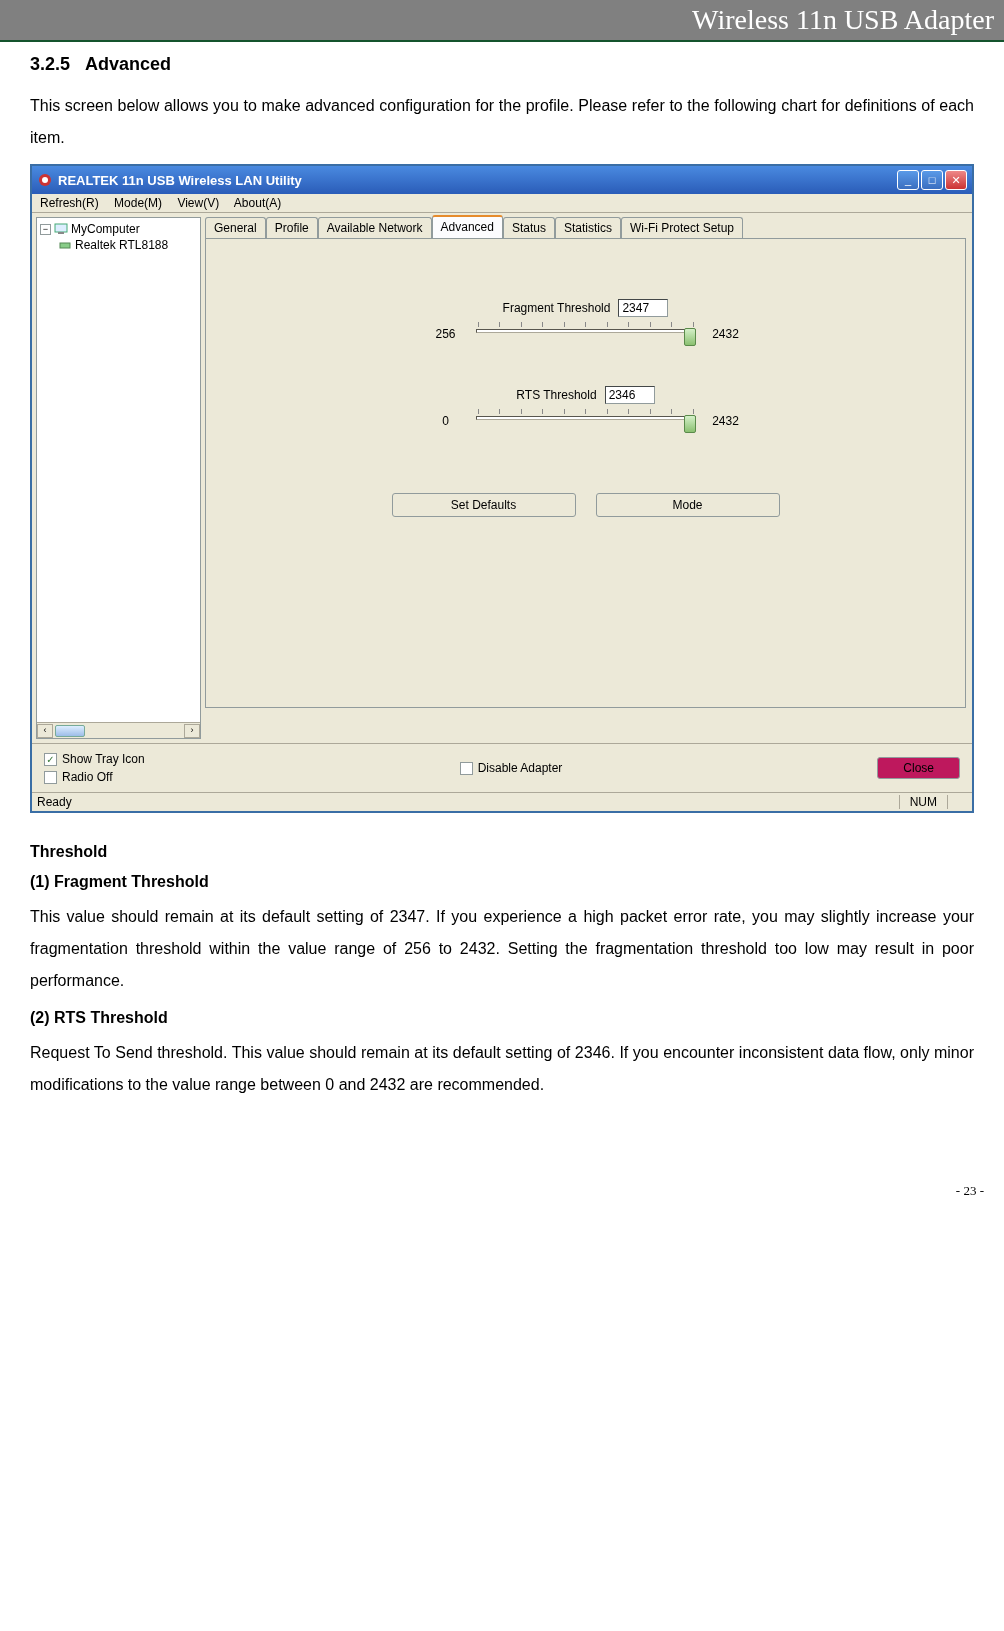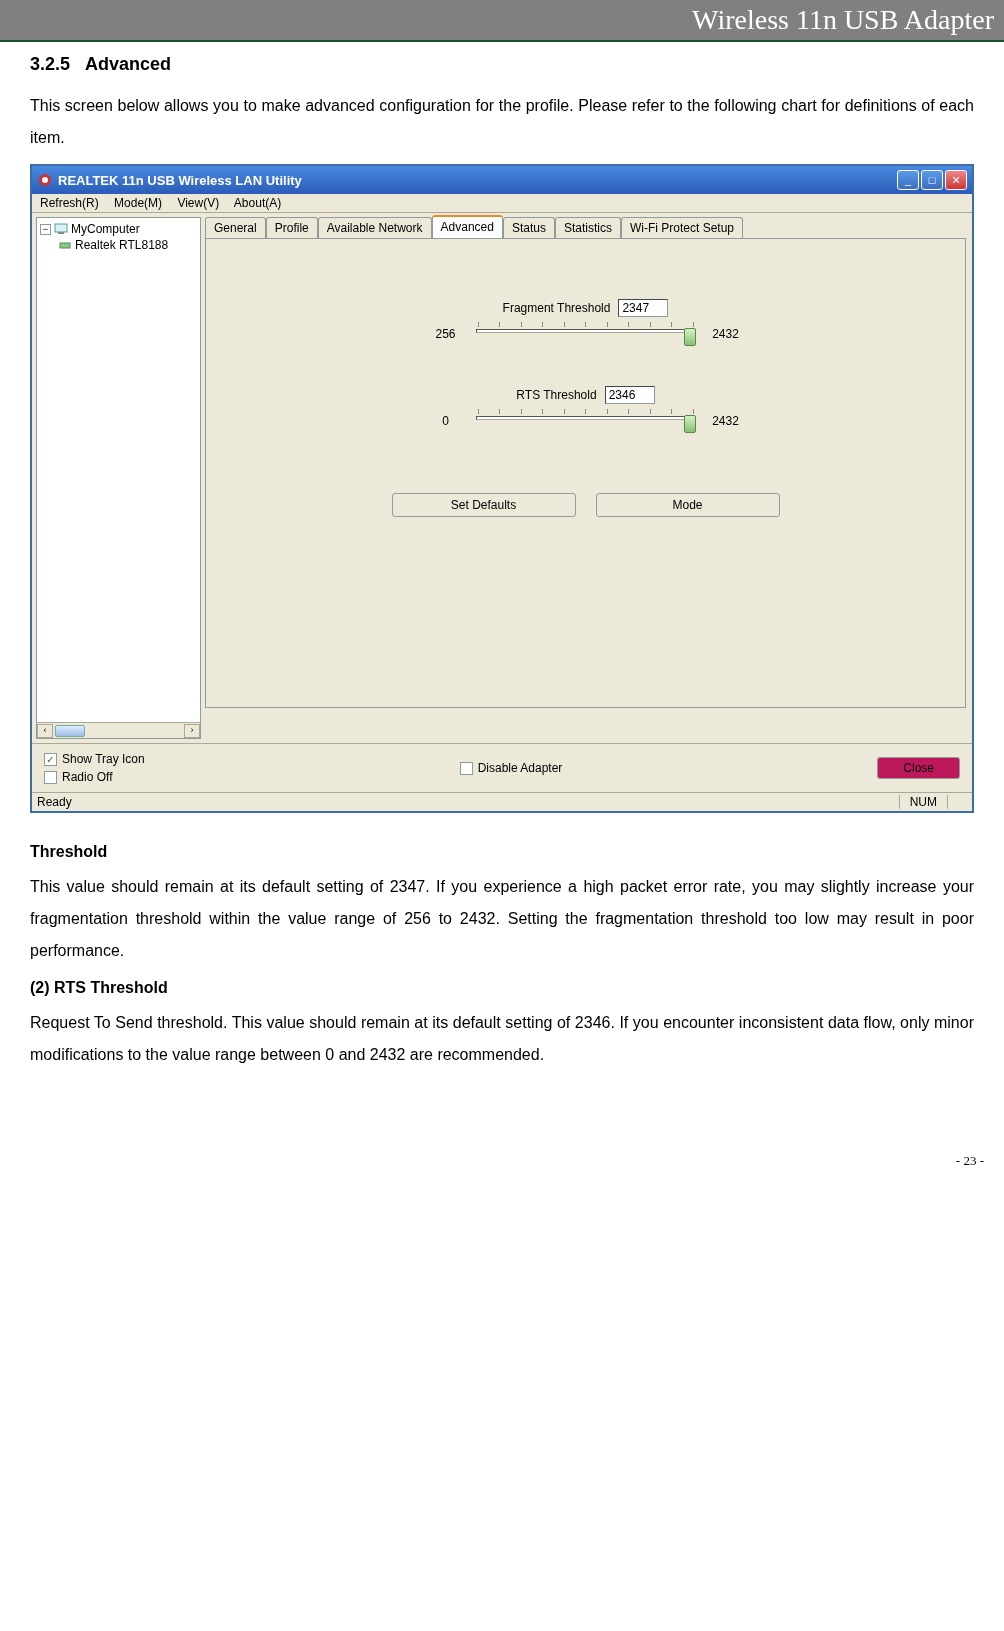--- a/index.html
+++ b/index.html
@@ -403,18 +403,19 @@
       <div class="close-btn">Close</div>
     </div>
     <div class="statusbar">
       <span class="status-left">Ready</span>
       <span class="status-num">NUM</span>
       <span style="width:20px; border-left:1px solid #aca899;"></span>
     </div>
   </div>
 
   <div class="doc-heading">Threshold</div>
+  <div class="doc-subheading">(1) Fragment Threshold</div>
   <p class="body-text">This value should remain at its default setting of 2347. If you experience a high packet error rate, you may slightly increase your fragmentation threshold within the value range of 256 to 2432. Setting the fragmentation threshold too low may result in poor performance.</p>
   <div class="doc-subheading">(2) RTS Threshold</div>
   <p class="body-text">Request To Send threshold. This value should remain at its default setting of 2346. If you encounter inconsistent data flow, only minor modifications to the value range between 0 and 2432 are recommended.</p>
 </div>
 
 <div class="page-num">- 23 -</div>
 
 </body></html>

